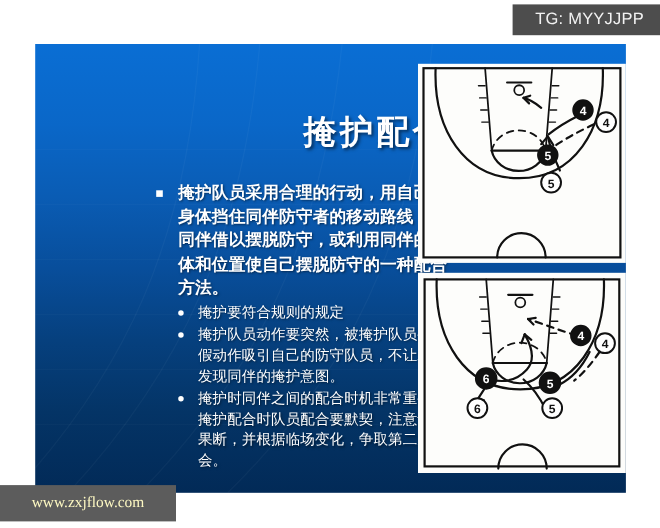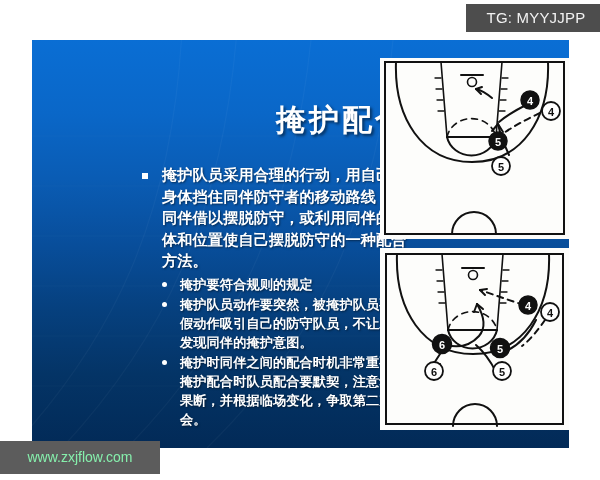--- a/index.html
+++ b/index.html
@@ -32,25 +32,25 @@
   }
 
   
   .site-badge {
     position: absolute;
     left: 0px;
     top: 441px;
     width: 160px;
     height: 33px;
     background: #5c5c5c;
-    color: #86efac;
+    color: #fef9c3;
     font-size: 14px;
     line-height: 33px;
     text-align: center;
-    font-family: Liberation Sans, sans-serif;
+    font-family: Liberation Serif, serif;
     z-index: 40;
   }
 
   
   .slide {
     position: absolute;
     left: 32px;
     top: 40px;
     width: 537px;
     height: 408px;
@@ -117,21 +117,21 @@
     background: #ffffff;
   }
 
   .lvl2-group { margin-top: 2px; }
   .lvl2 {
     position: relative;
     padding-left: 40px;
     color: #ffffff;
     font-size: 13.2px;
     line-height: 19px;
-    font-weight: bold;
+    font-weight: normal;
     letter-spacing: 0.1px;
     text-shadow: 1px 1px 2px rgba(0,0,0,0.5);
     margin-bottom: 1px;
   }
   .lvl2 > .bullet-dot {
     position: absolute;
     left: 22px;
     top: 7px;
     width: 5px;
     height: 5px;

